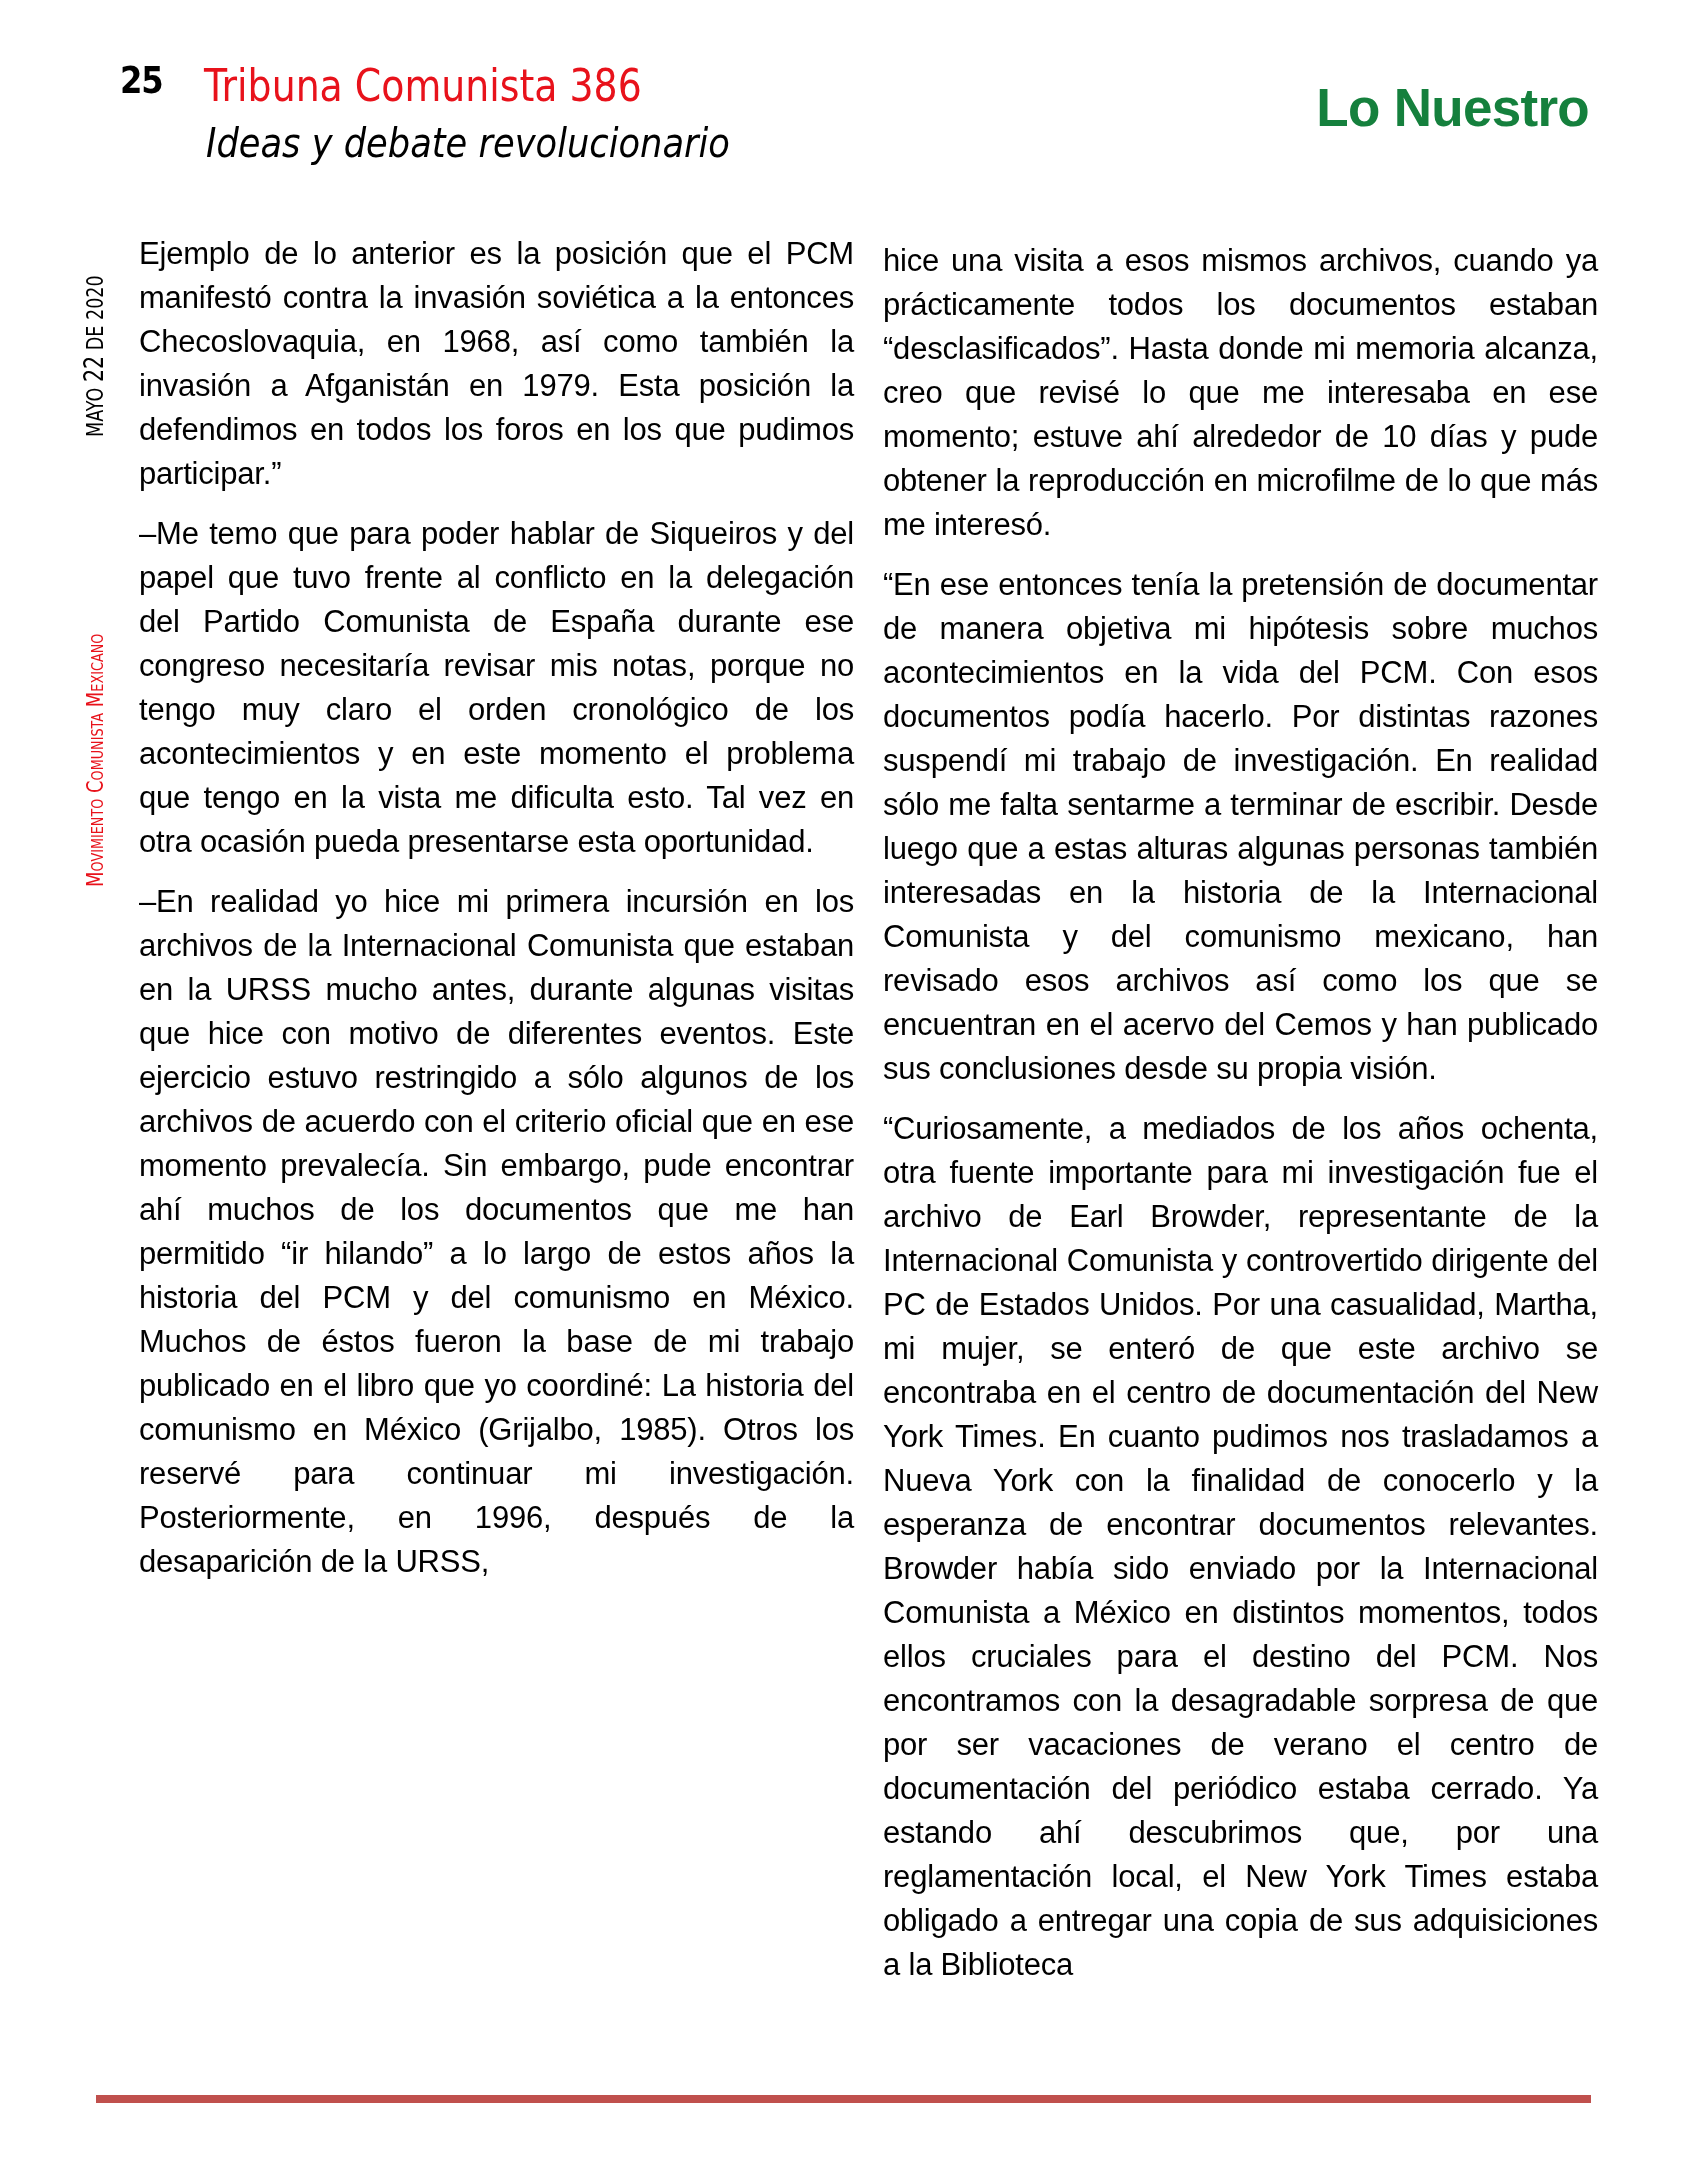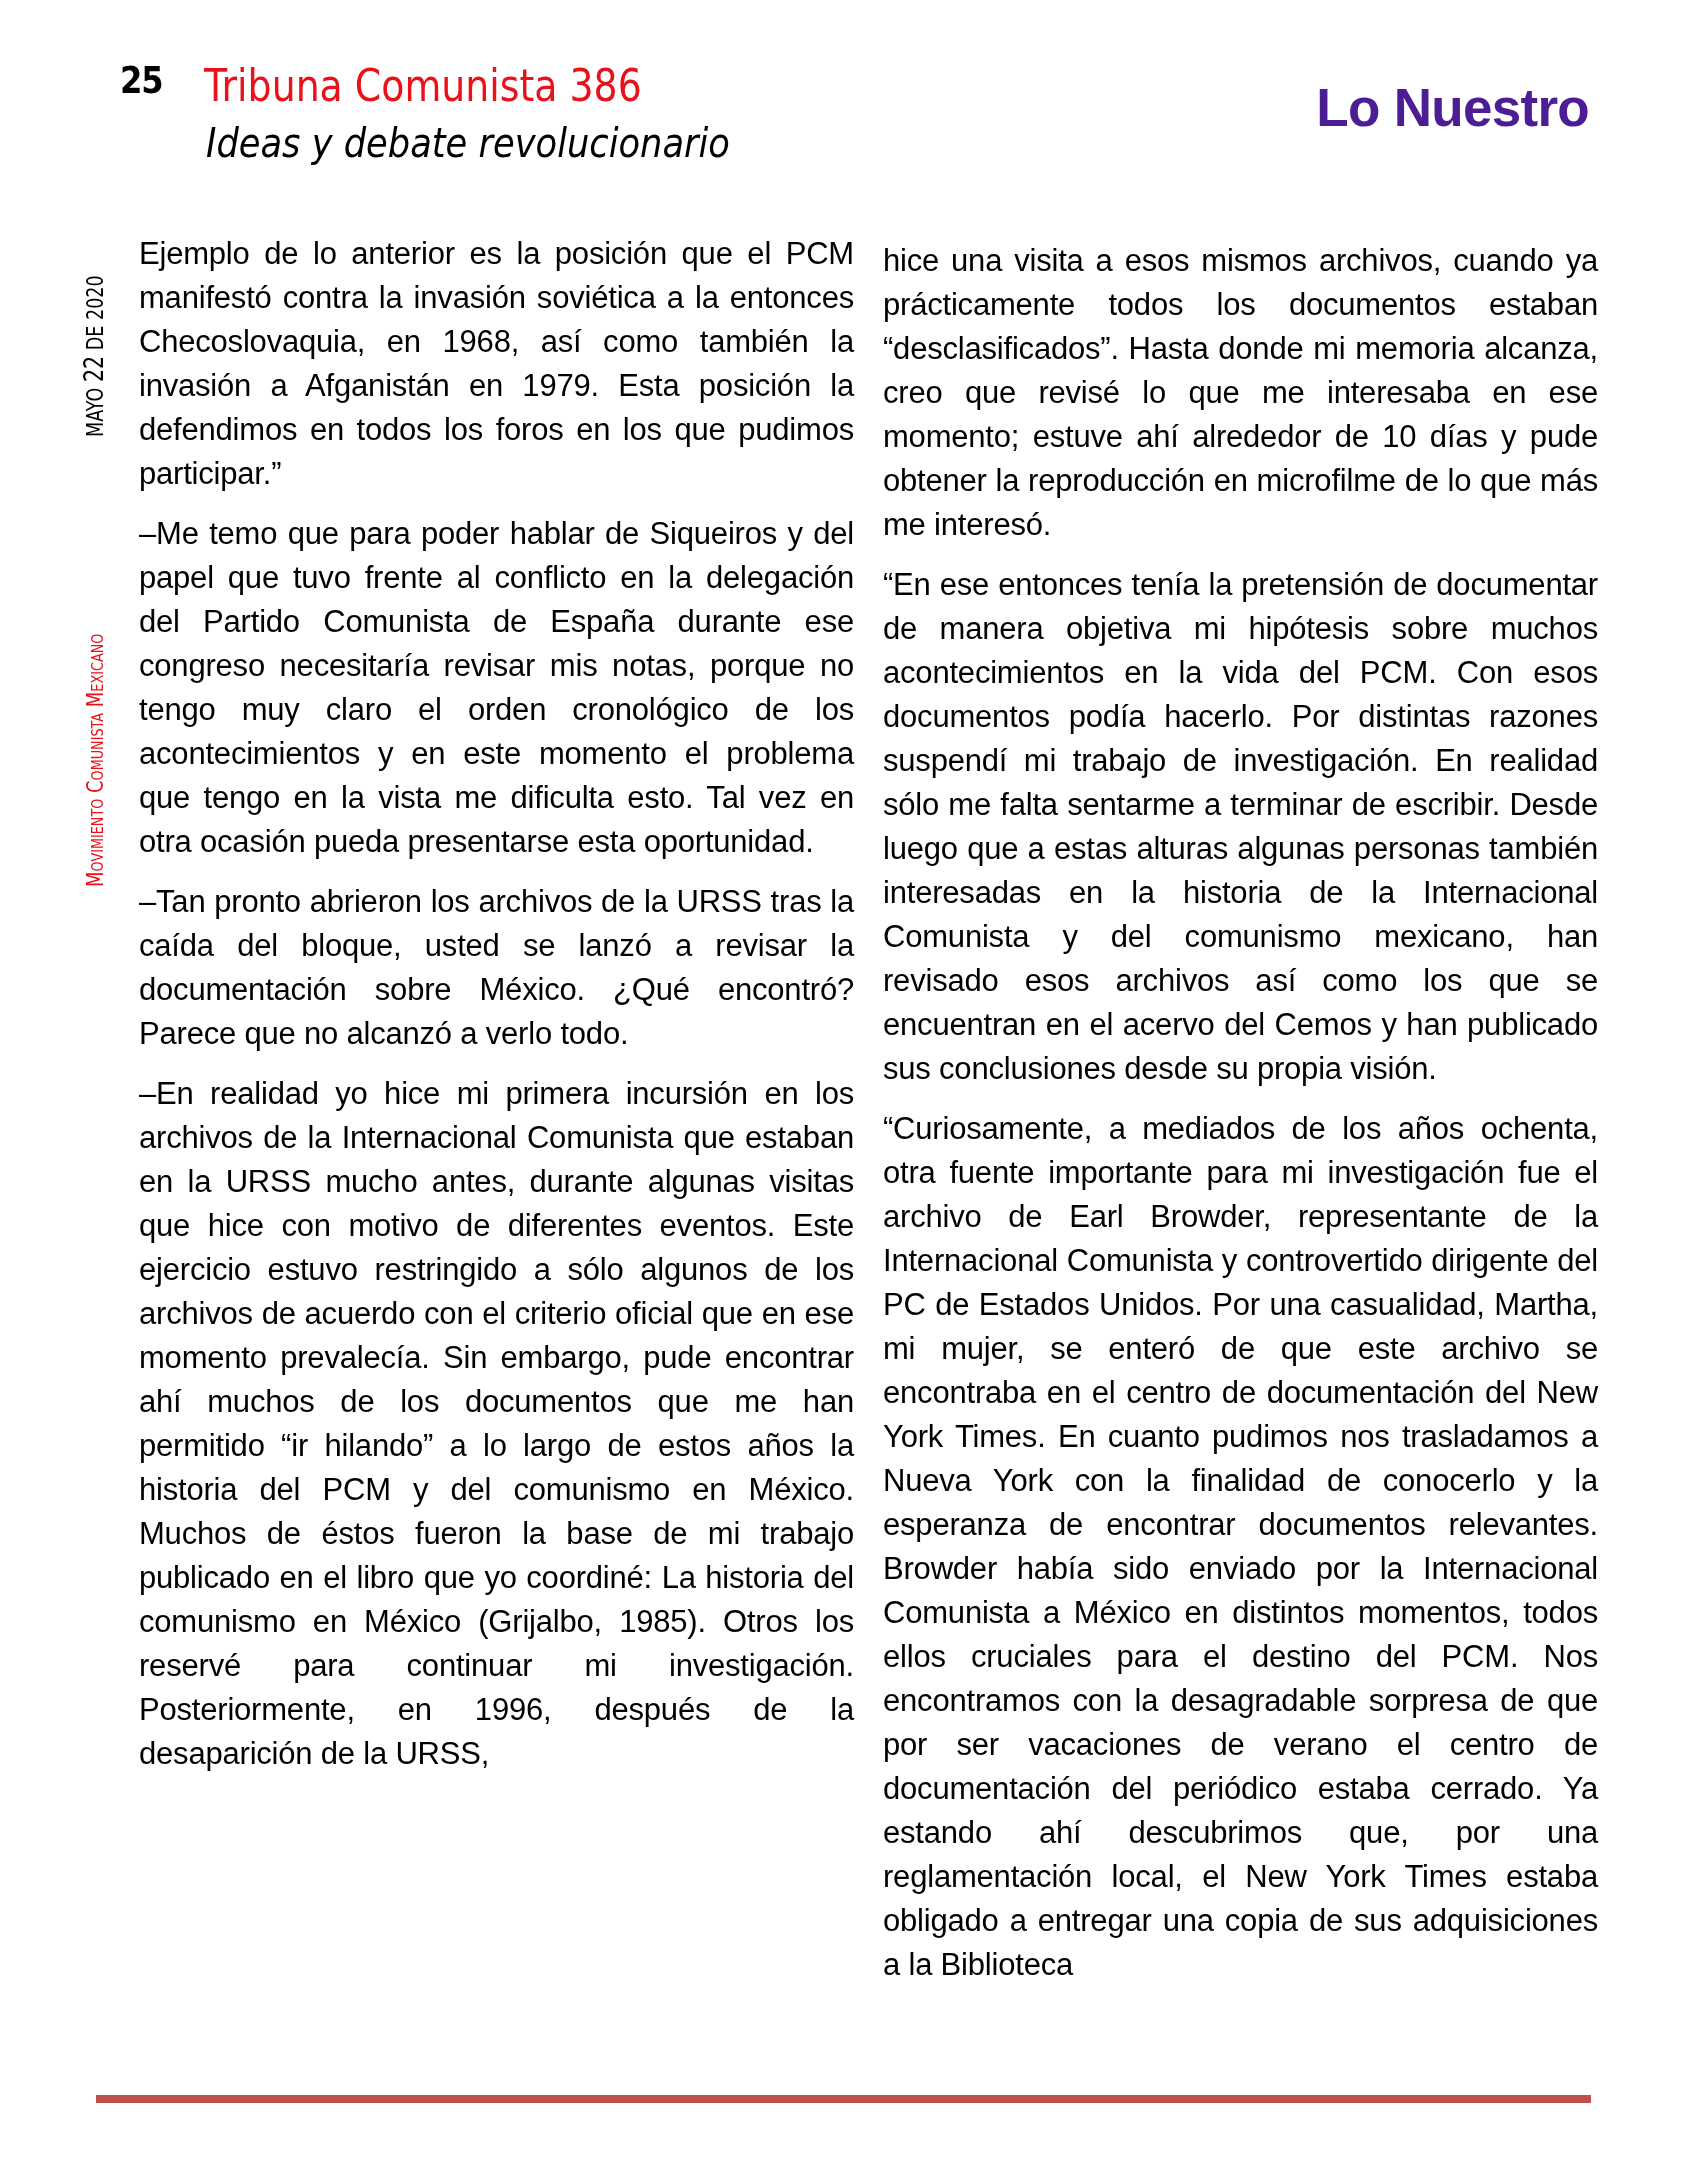--- a/index.html
+++ b/index.html
@@ -53,21 +53,21 @@
       white-space: nowrap;
     }
     .section-title {
       position: absolute;
       right: 98px;
       top: 81px;
       font-family: "Liberation Sans", sans-serif;
       font-weight: bold;
       font-size: 53px;
       line-height: 1;
-      color: #4c1d95;
+      color: #15803d;
       letter-spacing: -0.7px;
       white-space: nowrap;
     }
     .vertical-tag {
       position: absolute;
       left: 81px;
       top: 887px;
       transform: rotate(-90deg);
       transform-origin: left top;
       white-space: nowrap;
@@ -128,21 +128,20 @@
 <div class="pub-subtitle">Ideas y debate revolucionario</div>
 <div class="section-title">Lo Nuestro</div>
 
 <div class="vertical-tag">
   <span class="movement">Movimiento Comunista Mexicano</span><span class="date"><span>MAYO </span><span class="big">22</span><span> DE 2020</span></span>
 </div>
 
 <div class="column left">
   <p>Ejemplo de lo anterior es la posición que el PCM manifestó contra la invasión soviética a la entonces Checoslovaquia, en 1968, así como también la invasión a Afganistán en 1979. Esta posición la defendimos en todos los foros en los que pudimos participar.”</p>
   <p>–Me temo que para poder hablar de Siqueiros y del papel que tuvo frente al conflicto en la delegación del Partido Comunista de España durante ese congreso necesitaría revisar mis notas, porque no tengo muy claro el orden cronológico de los acontecimientos y en este momento el problema que tengo en la vista me dificulta esto. Tal vez en otra ocasión pueda presentarse esta oportunidad.</p>
-  <p>–Tan pronto abrieron los archivos de la URSS tras la caída del bloque, usted se lanzó a revisar la documentación sobre México. ¿Qué encontró? Parece que no alcanzó a verlo todo.</p>
   <p>–En realidad yo hice mi primera incursión en los archivos de la Internacional Comunista que estaban en la URSS mucho antes, durante algunas visitas que hice con motivo de diferentes eventos. Este ejercicio estuvo restringido a sólo algunos de los archivos de acuerdo con el criterio oficial que en ese momento prevalecía. Sin embargo, pude encontrar ahí muchos de los documentos que me han permitido “ir hilando” a lo largo de estos años la historia del PCM y del comunismo en México. Muchos de éstos fueron la base de mi trabajo publicado en el libro que yo coordiné: La historia del comunismo en México (Grijalbo, 1985). Otros los reservé para continuar mi investigación. Posteriormente, en 1996, después de la desaparición de la URSS,</p>
 </div>
 
 <div class="column right">
   <p>hice una visita a esos mismos archivos, cuando ya prácticamente todos los documentos estaban “desclasificados”. Hasta donde mi memoria alcanza, creo que revisé lo que me interesaba en ese momento; estuve ahí alrededor de 10 días y pude obtener la reproducción en microfilme de lo que más me interesó.</p>
   <p>“En ese entonces tenía la pretensión de documentar de manera objetiva mi hipótesis sobre muchos acontecimientos en la vida del PCM. Con esos documentos podía hacerlo. Por distintas razones suspendí mi trabajo de investigación. En realidad sólo me falta sentarme a terminar de escribir. Desde luego que a estas alturas algunas personas también interesadas en la historia de la Internacional Comunista y del comunismo mexicano, han revisado esos archivos así como los que se encuentran en el acervo del Cemos y han publicado sus conclusiones desde su propia visión.</p>
   <p>“Curiosamente, a mediados de los años ochenta, otra fuente importante para mi investigación fue el archivo de Earl Browder, representante de la Internacional Comunista y controvertido dirigente del PC de Estados Unidos. Por una casualidad, Martha, mi mujer, se enteró de que este archivo se encontraba en el centro de documentación del New York Times. En cuanto pudimos nos trasladamos a Nueva York con la finalidad de conocerlo y la esperanza de encontrar documentos relevantes. Browder había sido enviado por la Internacional Comunista a México en distintos momentos, todos ellos cruciales para el destino del PCM. Nos encontramos con la desagradable sorpresa de que por ser vacaciones de verano el centro de documentación del periódico estaba cerrado. Ya estando ahí descubrimos que, por una reglamentación local, el New York Times estaba obligado a entregar una copia de sus adquisiciones a la Biblioteca</p>
 </div>
 
 <div class="footer-rule"></div>

